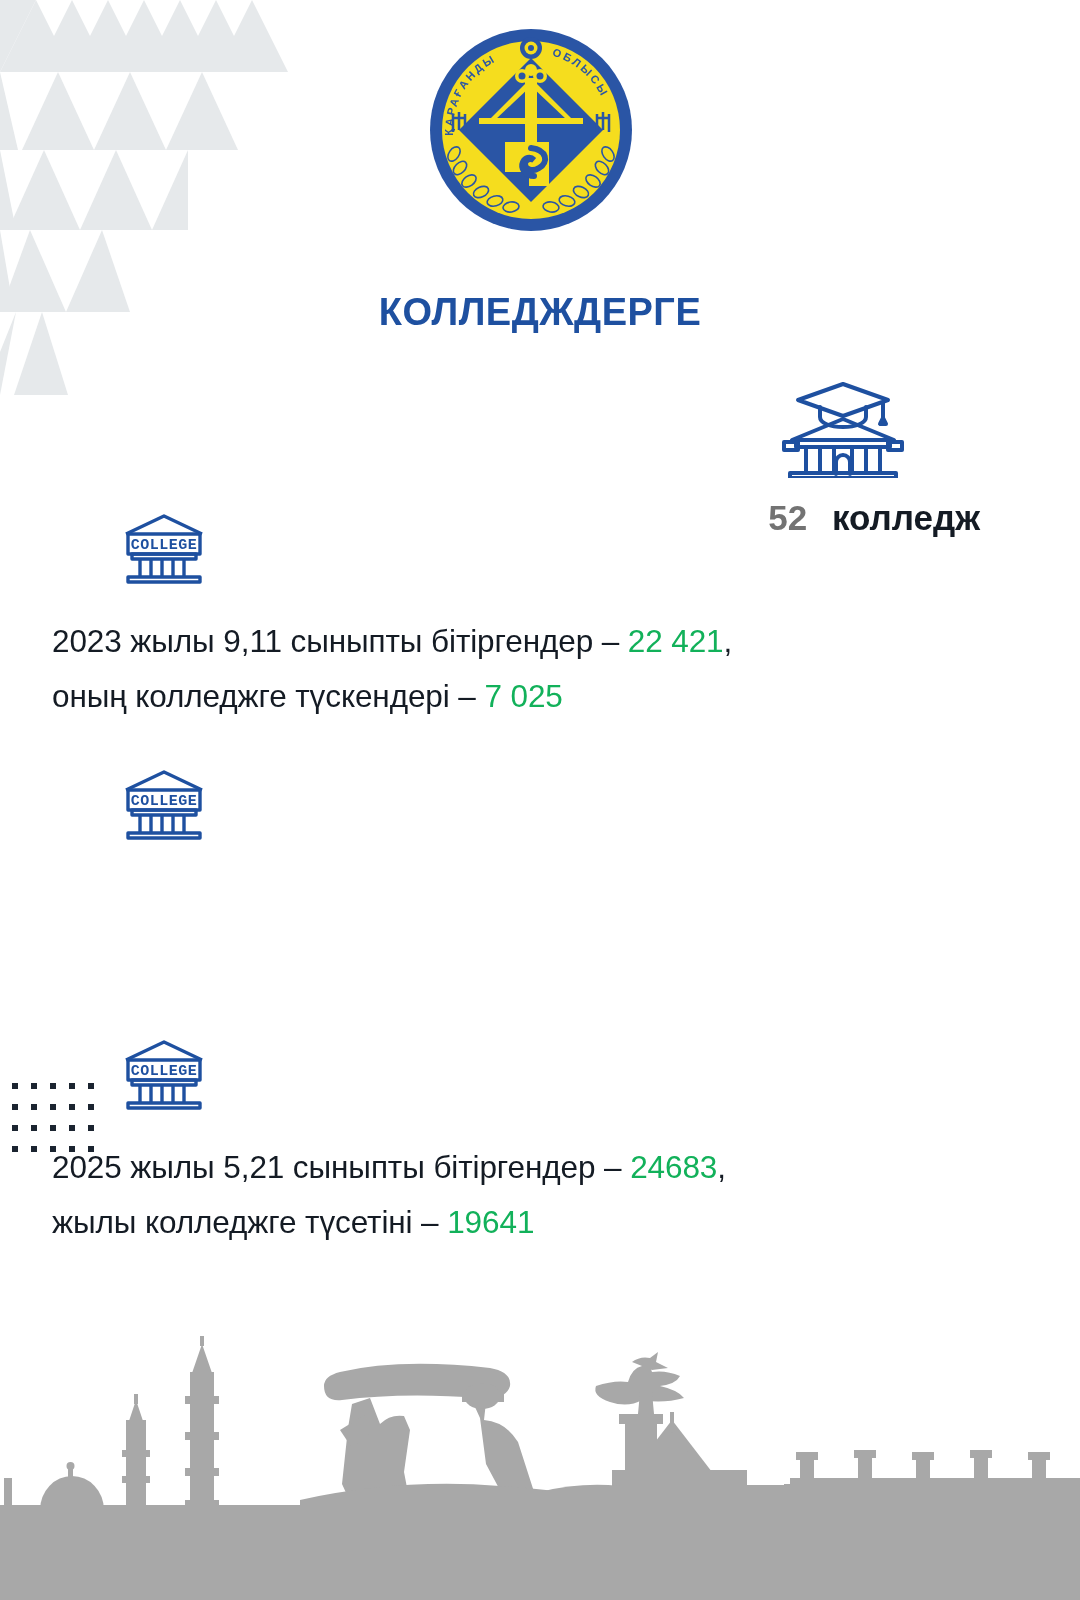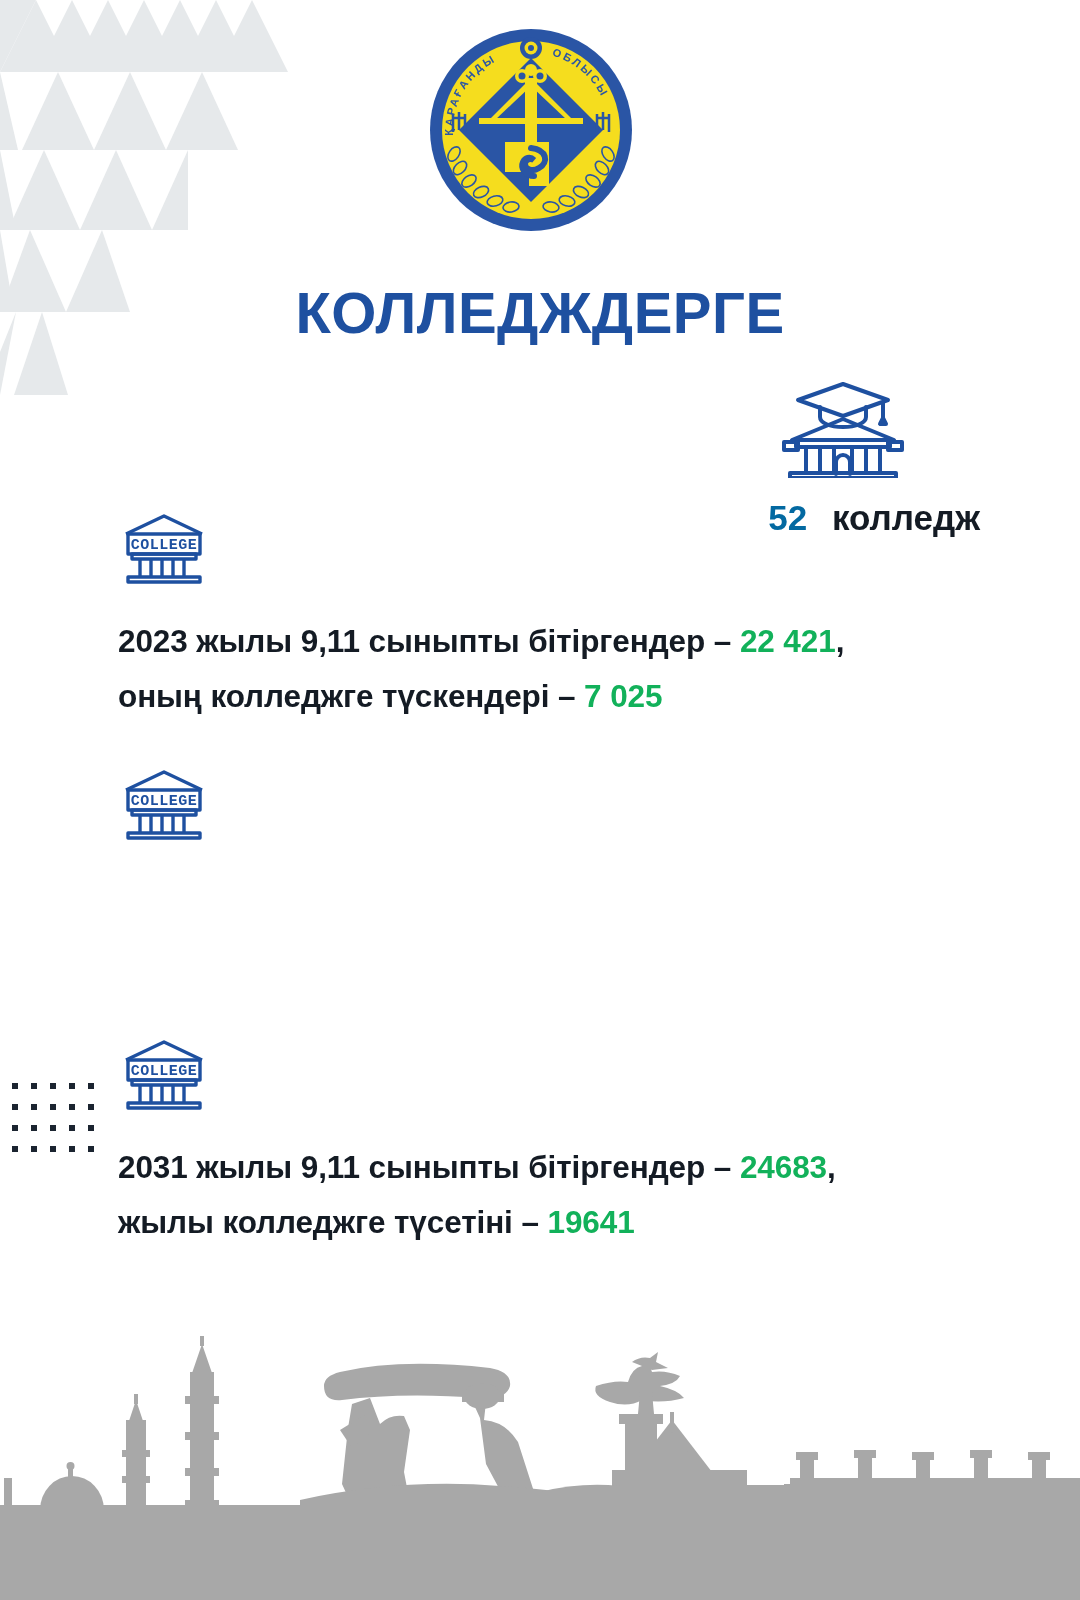--- a/index.html
+++ b/index.html
@@ -34,44 +34,44 @@
   }
 
   
   #title-block {
     position:absolute; left:0; top:276px; width:1080px;
     text-align:center;
   }
   #title-block .tline {
     color:#1e50a0;
     font-weight:bold;
-    font-size:58px;
+    font-size:38px;
     line-height:73px;
     letter-spacing:0.5px;
   }
 
   
   #uni-icon { position:absolute; left:782px; top:378px; width:122px; height:100px; }
   #uni-stat {
     position:absolute; left:600px; top:500px; width:380px;
     text-align:right;
     font-size:35px; font-weight:bold; line-height:1;
     white-space:nowrap;
   }
-  #uni-stat .num { color:#0369a1; }
+  #uni-stat .num { color:#737373; }
   #uni-stat .lbl { color:#141b24;margin-left:15px; }
 
   
   .year-row { position:absolute; left:0; width:968px; }
   .row-icon { width:88px; height:72px; margin-left:120px; }
   .row-text {
-    margin:26px 0 0 118px;
+    margin:26px 0 0 52px;
     width:890px;
     font-size:31.5px;
-    font-weight:bold;
+    font-weight:normal;
     line-height:55px;
     color:#141b24;
     letter-spacing:-0.1px;
   }
   .row-text .num { color:#12b15a; }
 
   #row-2023 { top:512px; }
   #row-2024 { top:768px; }
   #row-2025 { top:1038px; }
 
@@ -257,21 +257,21 @@
     <g fill="none" stroke="#1e50a0" stroke-width="3.4" stroke-linejoin="round">
       <polyline points="6,22 44,4 82,22"></polyline>
       <rect x="8" y="22" width="72" height="20"></rect>
       <rect x="12" y="42" width="64" height="5"></rect>
       <path d="M20 47 v18 M31 47 v18 M42 47 v18 M53 47 v18 M64 47 v18"></path>
       <rect x="8" y="65" width="72" height="5"></rect>
     </g>
     <text x="44" y="37" font-family="'Liberation Mono', monospace" font-size="15" font-weight="bold" fill="#1e50a0" text-anchor="middle" letter-spacing="0.5">COLLEGE</text>
   </svg>
   <div class="row-text">
-    <span>2031 жылы 9,11 сыныпты бітіргендер – </span><span class="num">24683</span><span>,</span><br>
+    <span>2025 жылы 5,21 сыныпты бітіргендер – </span><span class="num">24683</span><span>,</span><br>
     <span>жылы колледжге түсетіні  – </span><span class="num">19641</span>
   </div>
 </div>
 
 <svg id="skyline" viewBox="0 0 1080 300" preserveAspectRatio="none">
   <g fill="#a8a8a8">
 
     <path d="M0 208 L0 300 L1080 300 L1080 185 L640 185 L640 200 L300 200 L300 208 Z"></path>
     <rect x="0" y="205" width="1080" height="95"></rect>
 

